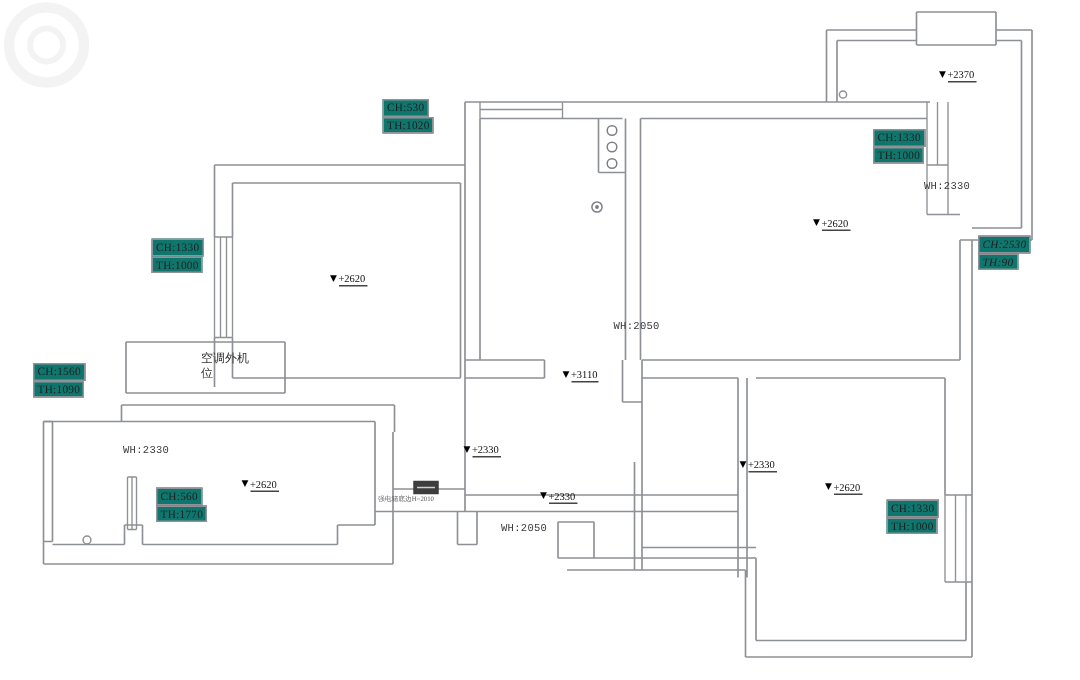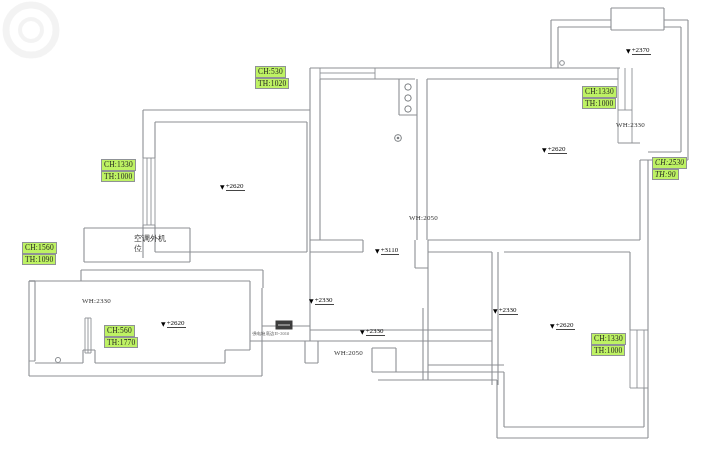--- a/index.html
+++ b/index.html
@@ -4,33 +4,33 @@
 <style>
   html,body{margin:0;padding:0;background:#ffffff;}
   #plan{
     position:relative;width:720px;height:453px;background:#ffffff;overflow:hidden;
     font-family:"Liberation Serif","DejaVu Serif",serif;color:#2e2e2e;
   }
   #plan svg{position:absolute;left:0;top:0;}
   .lbl-layer{position:absolute;left:0;top:0;width:720px;height:453px;}
   .boxed{position:absolute;}
   .boxed .bl{
-    display:block;width:max-content;border:0.8px solid #8f9296;background:#bef264;
+    display:block;width:max-content;border:0.8px solid #8f9296;background:#0f766e;
     font-size:7.5px;line-height:9.5px;padding:0 2px;color:#1f1f1f;letter-spacing:0.2px;
   }
   .elev{
-    position:absolute;display:inline-flex;align-items:center;white-space:nowrap;
+    position:absolute;display:inline-flex;align-items:flex-start;white-space:nowrap;
   }
   .elev .tri{font-size:6px;line-height:7px;color:#000;font-family:"DejaVu Sans",sans-serif;}
   .elev .num{
     font-size:7px;line-height:8px;color:#111;margin-left:1px;
     border-bottom:0.8px solid #444;padding:0 1px 0 0;
   }
   .wh{
-    position:absolute;font-size:7px;line-height:8px;color:#3a3a3a;white-space:nowrap;letter-spacing:0.2px;
+    position:absolute;font-size:7px;line-height:8px;color:#3a3a3a;white-space:nowrap;letter-spacing:0.2px;font-family:Liberation Mono, monospace;
   }
   .roomtxt{
     position:absolute;font-size:8px;line-height:10px;color:#333;white-space:pre-line;
   }
   .note{
     position:absolute;font-size:5px;line-height:5px;color:#5a5a5a;white-space:nowrap;transform:scale(0.9);transform-origin:left top;
   }
   .wm{
     position:absolute;left:598px;top:394px;width:62px;height:59px;opacity:0.07;pointer-events:none;
   }

